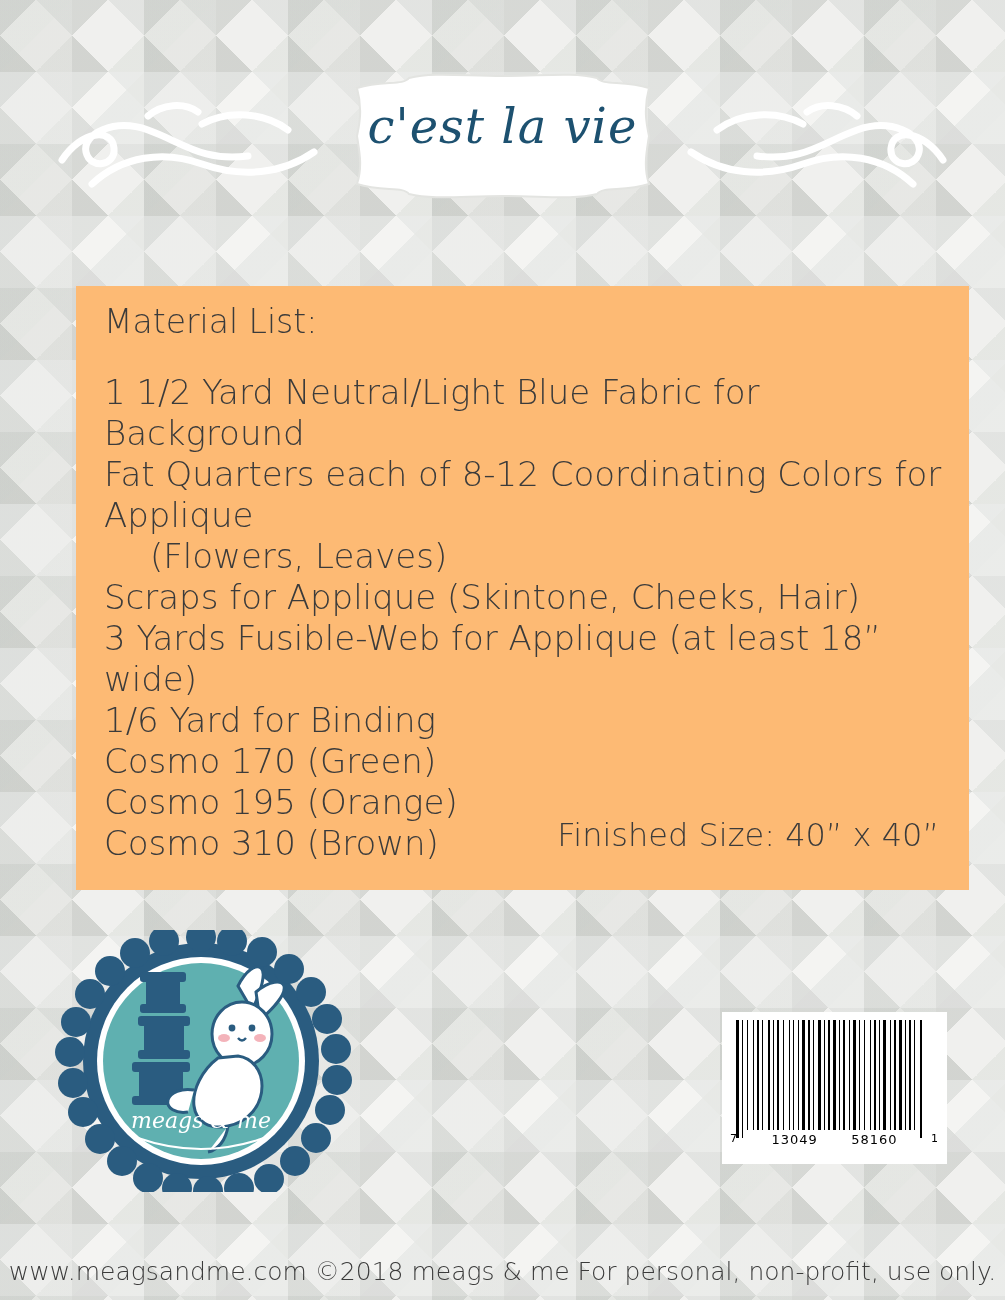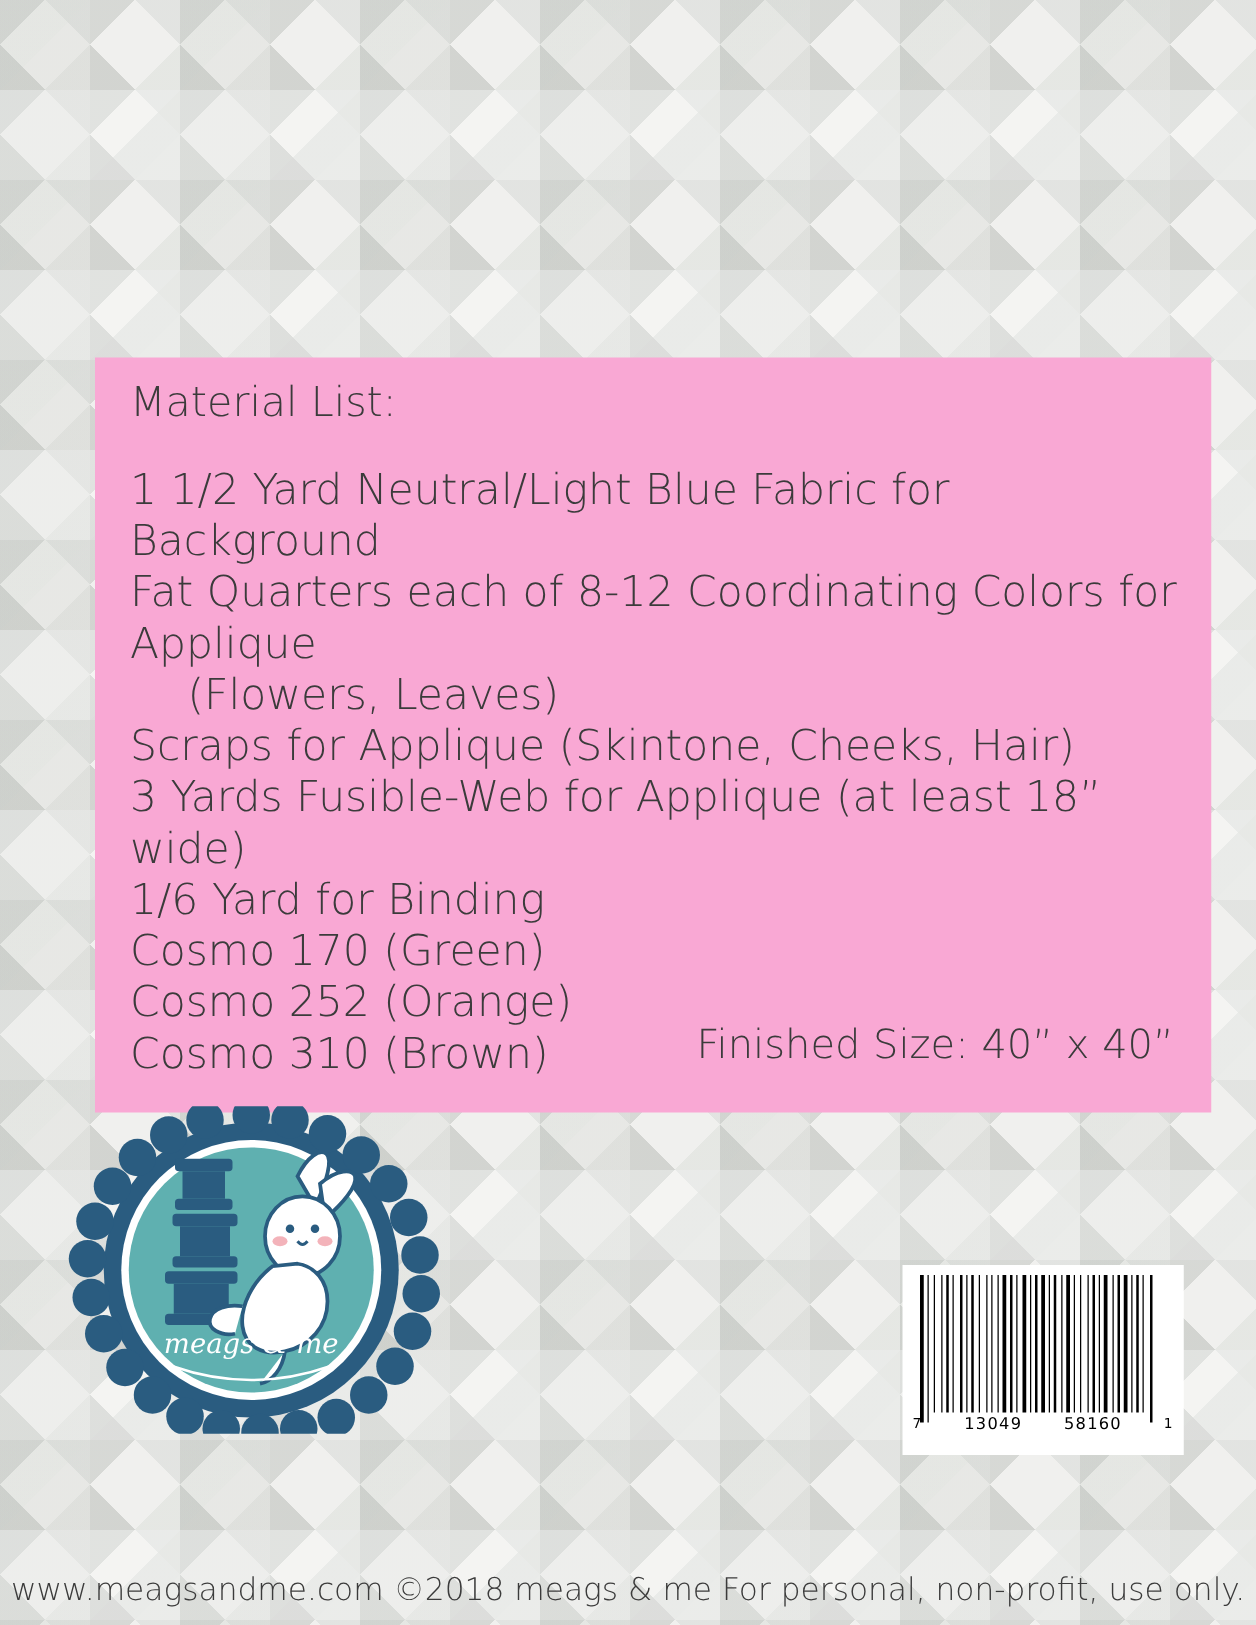--- a/index.html
+++ b/index.html
@@ -81,21 +81,21 @@
     letter-spacing: 1px;
   }
 
   
   #material-card {
     position: absolute;
     left: 76px;
     top: 286px;
     width: 893px;
     height: 604px;
-    background: #f9a8d4;
+    background: #fdba74;
   }
   #material-heading {
     position: absolute;
     left: 28px;
     top: 16px;
     font-size: 33px;
     color: #3b3b3b;
     font-family: "DejaVu Sans", sans-serif;
     font-weight: 300;
   }
@@ -122,21 +122,21 @@
     font-size: 32px;
     color: #3b3b3b;
     font-family: "DejaVu Sans", sans-serif;
     font-weight: 300;
   }
 
   
   #logo {
     position: absolute;
     left: 42px;
-    top: 885px;
+    top: 930px;
     width: 318px;
     height: 262px;
     text-decoration: underline;
   }
   #logo-text {
     position: absolute;
     left: 0; right: 0;
     top: 178px;
     text-align: center;
     font-family: "DejaVu Serif", serif;
@@ -197,33 +197,63 @@
   }
 </style>
 </head>
 <body>
 
 <div id="page">
 
   <div id="pattern"></div>
   <div id="pattern2"></div>
 
+  <div id="title-area">
+
+    <svg class="flourish left" viewBox="0 0 320 120">
+      <g fill="none" stroke="#ffffff" stroke-width="7" stroke-linecap="round">
+        <path d="M10,70 C30,40 60,38 62,58 C64,76 38,80 34,62 C30,44 62,28 96,40 C130,52 150,72 196,66"></path>
+        <path d="M40,94 C70,66 112,60 150,74 C190,88 230,84 262,62"></path>
+        <path d="M150,34 C176,20 212,22 236,40"></path>
+        <path d="M96,26 C110,14 132,12 146,22"></path>
+      </g>
+    </svg>
+
+    <svg class="flourish right" viewBox="0 0 320 120">
+      <g fill="none" stroke="#ffffff" stroke-width="7" stroke-linecap="round" transform="translate(320,0) scale(-1,1)">
+        <path d="M10,70 C30,40 60,38 62,58 C64,76 38,80 34,62 C30,44 62,28 96,40 C130,52 150,72 196,66"></path>
+        <path d="M40,94 C70,66 112,60 150,74 C190,88 230,84 262,62"></path>
+        <path d="M150,34 C176,20 212,22 236,40"></path>
+        <path d="M96,26 C110,14 132,12 146,22"></path>
+      </g>
+    </svg>
+
+    <div id="plaque">
+      <svg viewBox="0 0 320 130" width="320" height="130">
+        <path d="M14,18 C40,10 60,16 66,8 C90,2 120,6 160,6 C200,6 230,2 254,8 C260,16 280,10 306,18
+                 C300,40 304,56 306,66 C304,80 300,96 306,114
+                 C280,122 260,116 254,124 C230,130 200,126 160,126 C120,126 90,130 66,124
+                 C60,116 40,122 14,114 C20,96 16,80 14,66 C16,56 20,40 14,18 Z" fill="#ffffff" stroke="#e3e4e1" stroke-width="2"></path>
+      </svg>
+      <div id="plaque-title">c'est la vie</div>
+    </div>
+  </div>
 
   <div id="material-card">
     <div id="material-heading">Material List:</div>
 
     <div id="material-items">
       <div class="mat-item">1 1/2 Yard Neutral/Light Blue Fabric for Background</div>
       <div class="mat-item">Fat Quarters each of 8-12 Coordinating Colors for Applique</div>
       <div class="mat-item indent">(Flowers, Leaves)</div>
       <div class="mat-item">Scraps for Applique (Skintone, Cheeks, Hair)</div>
       <div class="mat-item">3 Yards Fusible-Web for Applique (at least 18” wide)</div>
       <div class="mat-item">1/6 Yard for Binding</div>
       <div class="mat-item">Cosmo 170 (Green)</div>
-      <div class="mat-item">Cosmo 252 (Orange)</div>
+      <div class="mat-item">Cosmo 195 (Orange)</div>
       <div class="mat-item">Cosmo 310 (Brown)</div>
     </div>
 
     <div id="finished-size">Finished Size: 40” x 40”</div>
   </div>
 
   <div id="logo">
     <svg viewBox="0 0 318 262" width="318" height="262">
 
       <g fill="#2a5c80">

